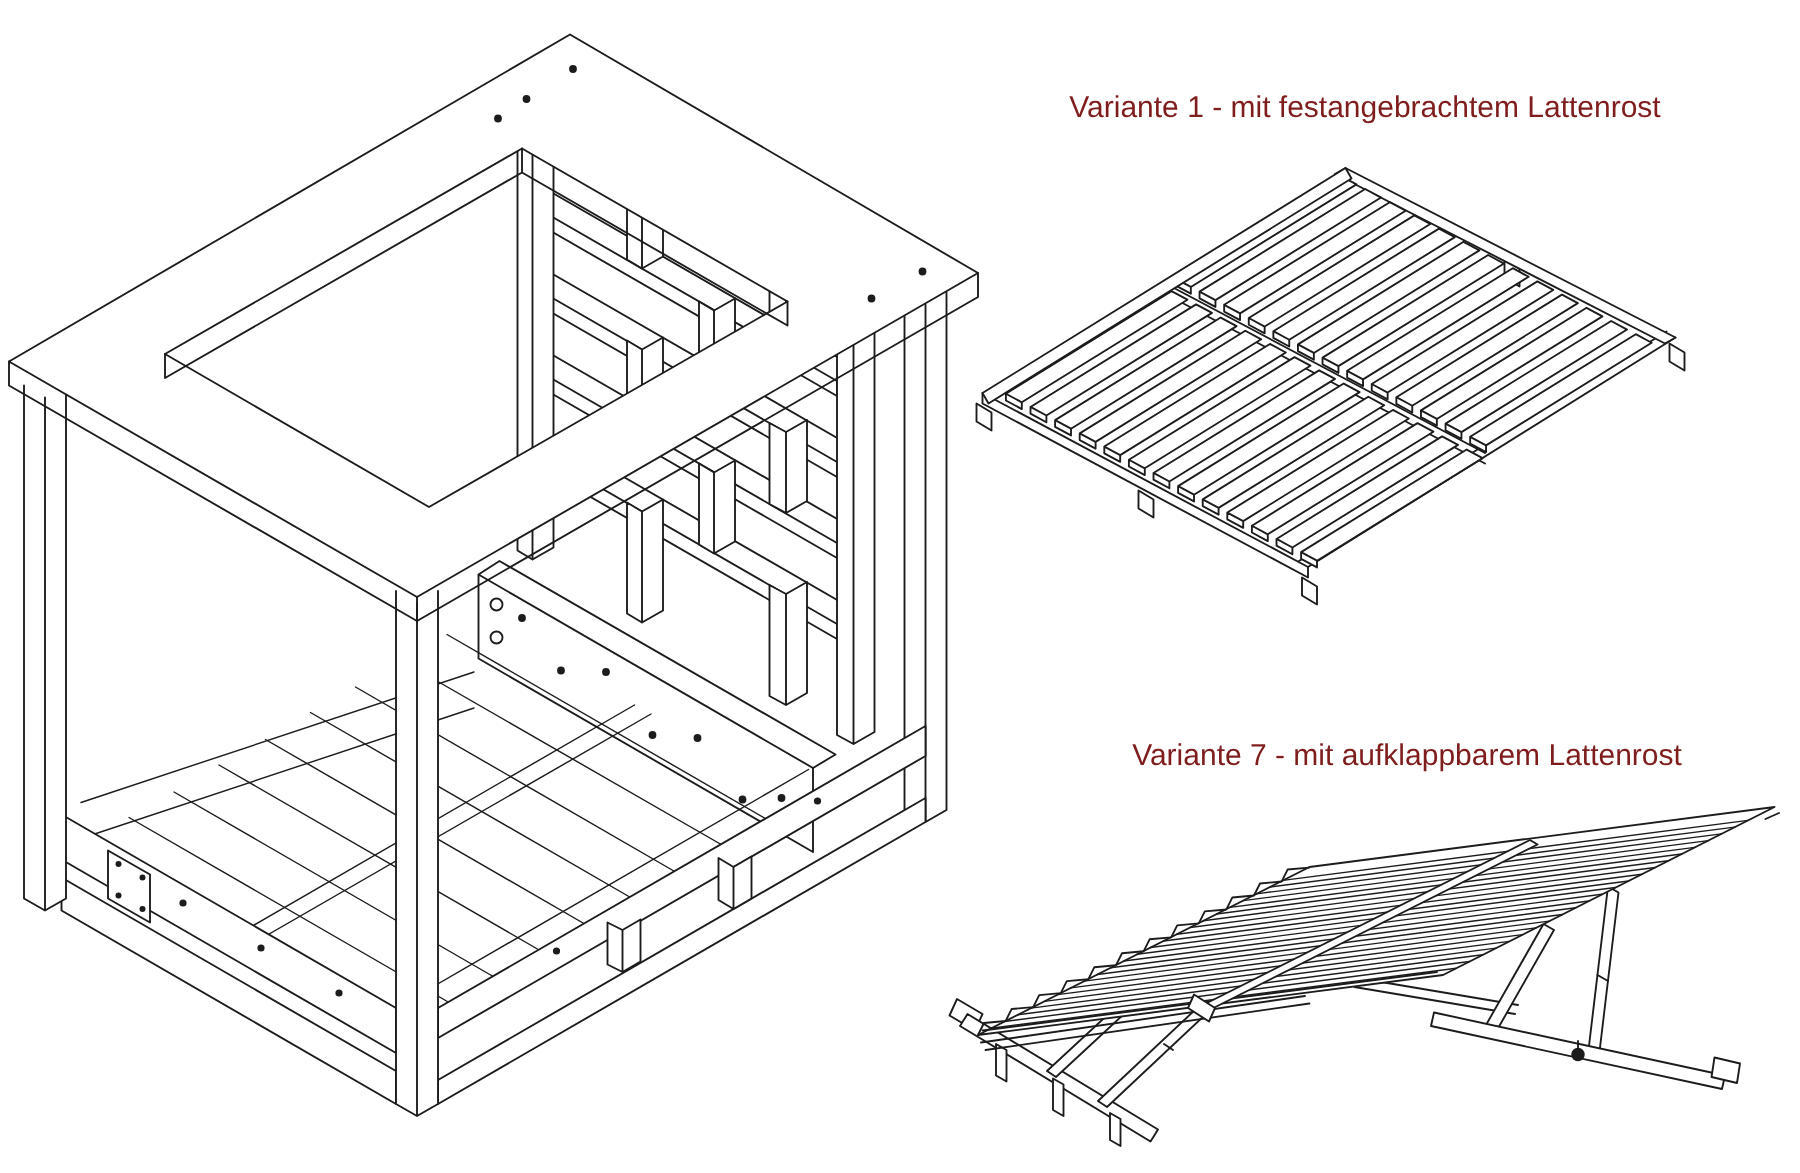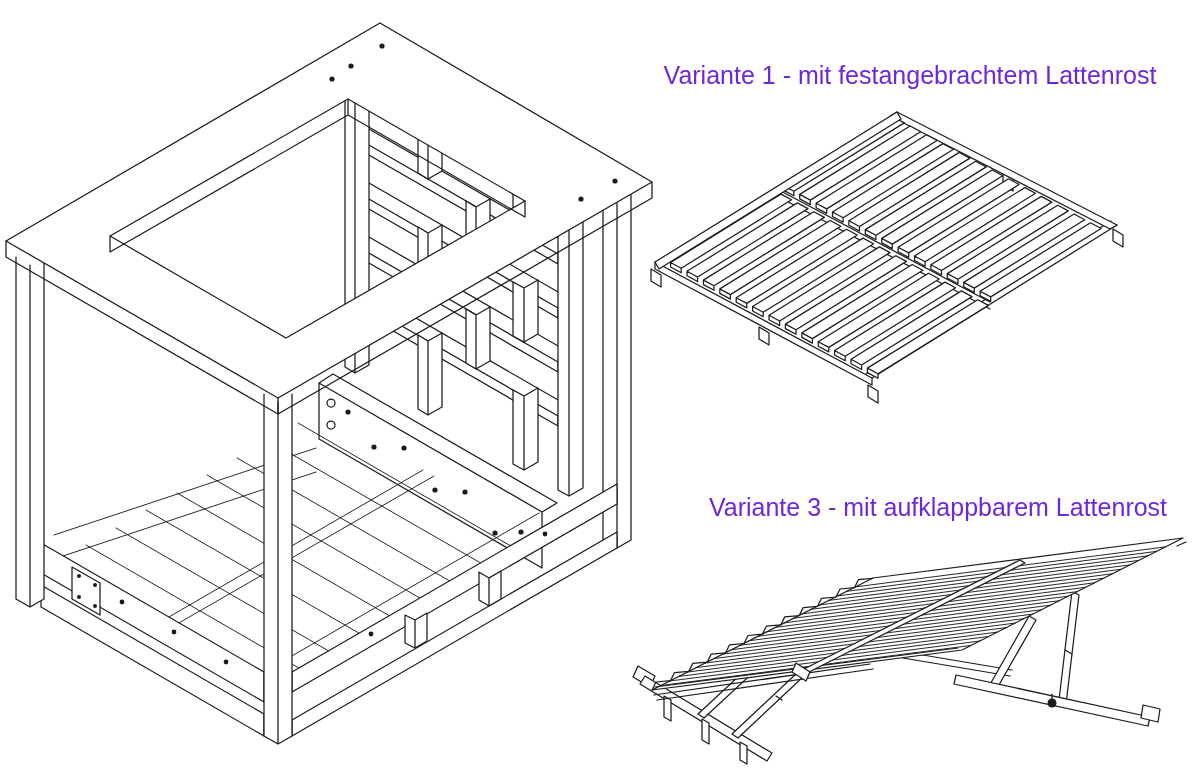--- a/index.html
+++ b/index.html
@@ -1,20 +1,20 @@
 <!DOCTYPE html>
 <html><head>
 <meta charset="utf-8">
 <style>
   html,body{margin:0;padding:0;background:#fff;}
   .canvas{position:relative;width:1200px;height:782px;background:#ffffff;overflow:hidden;
           font-family:"Liberation Sans", sans-serif;}
   .canvas svg{position:absolute;left:0;top:0;}
   .caption{position:absolute;transform:translateX(-50%);white-space:nowrap;
-           font-size:25px;color:#6d28d9;letter-spacing:0px;}
+           font-size:20px;color:#7f1d1d;letter-spacing:0px;}
   .s{stroke:#1c1c1c;stroke-width:1.25;fill:none;stroke-linejoin:round;stroke-linecap:round;}
   .w{fill:#ffffff;}
   .thin{stroke-width:0.95;}
   .dot{fill:#1c1c1c;stroke:none;}
 </style>
 </head>
 <body>
 
 <div class="canvas">
 
@@ -207,14 +207,14 @@
     <path class="s" d="M652 690l4 -8l14.4 -1.3l4 -8l14.4 -1.3l4 -8l14.4 -1.3l4 -8l14.4 -1.3l4 -8l14.4 -1.3l4 -8l14.4 -1.3l4 -8l14.4 -1.3l4 -8l14.4 -1.3l4 -8l14.4 -1.3l4 -8l14.4 -1.3l4 -8l14.4 -1.3l4 -8l14.4 -1.3"></path>
     <path class="s" d="M655 687L958 648"></path>
     <path class="s" d="M654 695L870 664 M657 700L873 669"></path>
     <path class="s w" d="M802 670L1020 560L1025 563L807 673Z"></path>
     <path class="s w" d="M796 663L810 672L806 681L792 672Z"></path>
     <path class="s" d="M1177 546L1186 542"></path>
   </g>
 </svg>
 
   <div class="caption" style="left:910px; top:61px;">Variante 1 - mit festangebrachtem Lattenrost</div>
-  <div class="caption" style="left:938px; top:493px;">Variante 3 - mit aufklappbarem Lattenrost</div>
+  <div class="caption" style="left:938px; top:493px;">Variante 7 - mit aufklappbarem Lattenrost</div>
 </div>
 
 </body></html>

